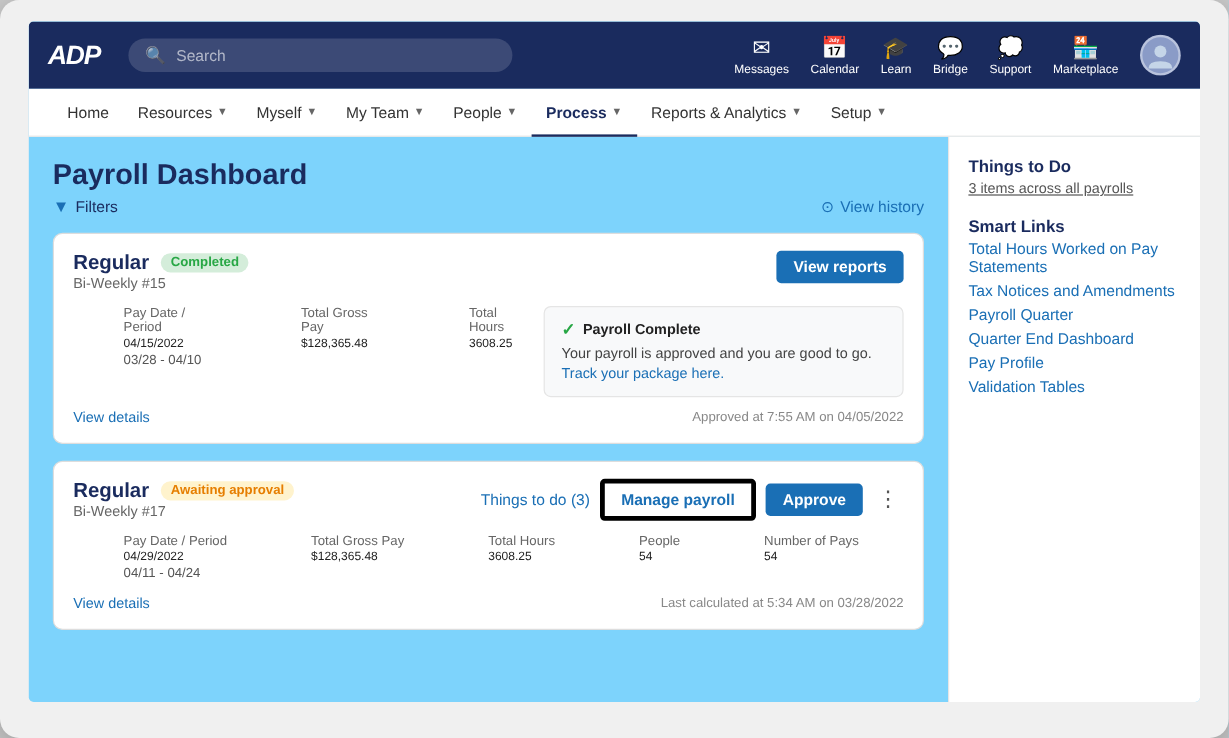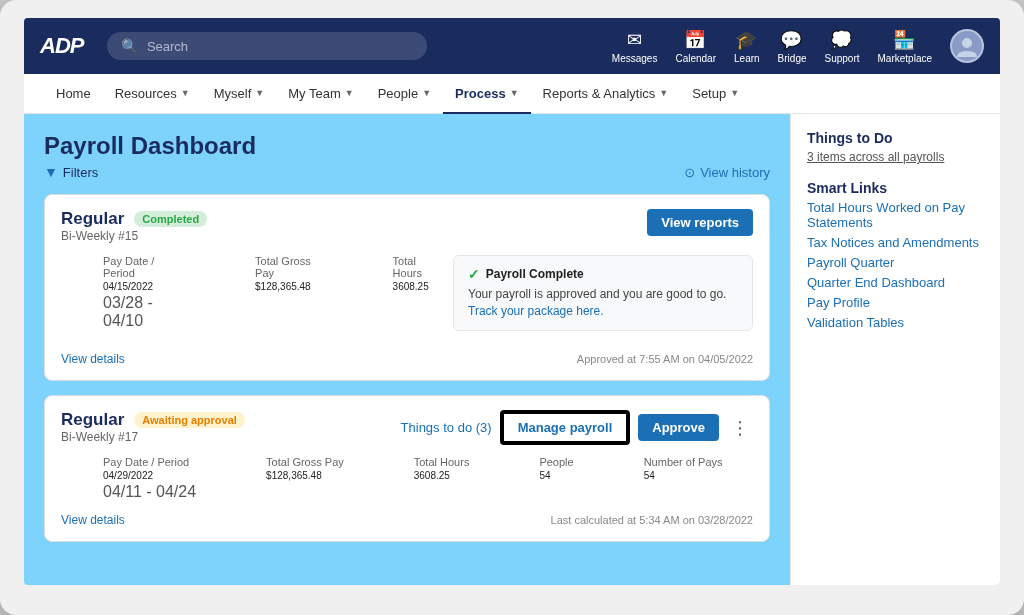--- a/index.html
+++ b/index.html
@@ -199,21 +199,21 @@
       margin-bottom: 12px;
     }
     .card-data-row {
       display: flex;
       gap: 28px;
       margin-bottom: 12px;
     }
     .data-cell { display: flex; flex-direction: column; gap: 2px; margin-left: 42px; }
     .data-label { font-size: 11px; color: #666; }
     .data-value { font-size: 10px; font-weight: 400; color: #222; }
-    .data-sub { font-size: 16px; color: #555; }
+    .data-sub { font-size: 11px; color: #555; }
     .payroll-complete-box {
       background: #f8f9fa;
       border: 1px solid #e5e5e5;
       border-radius: 6px;
       padding: 10px 14px;
       margin-left: auto;
       max-width: 300px;
       font-size: 12px;
     }
     .payroll-complete-title {

